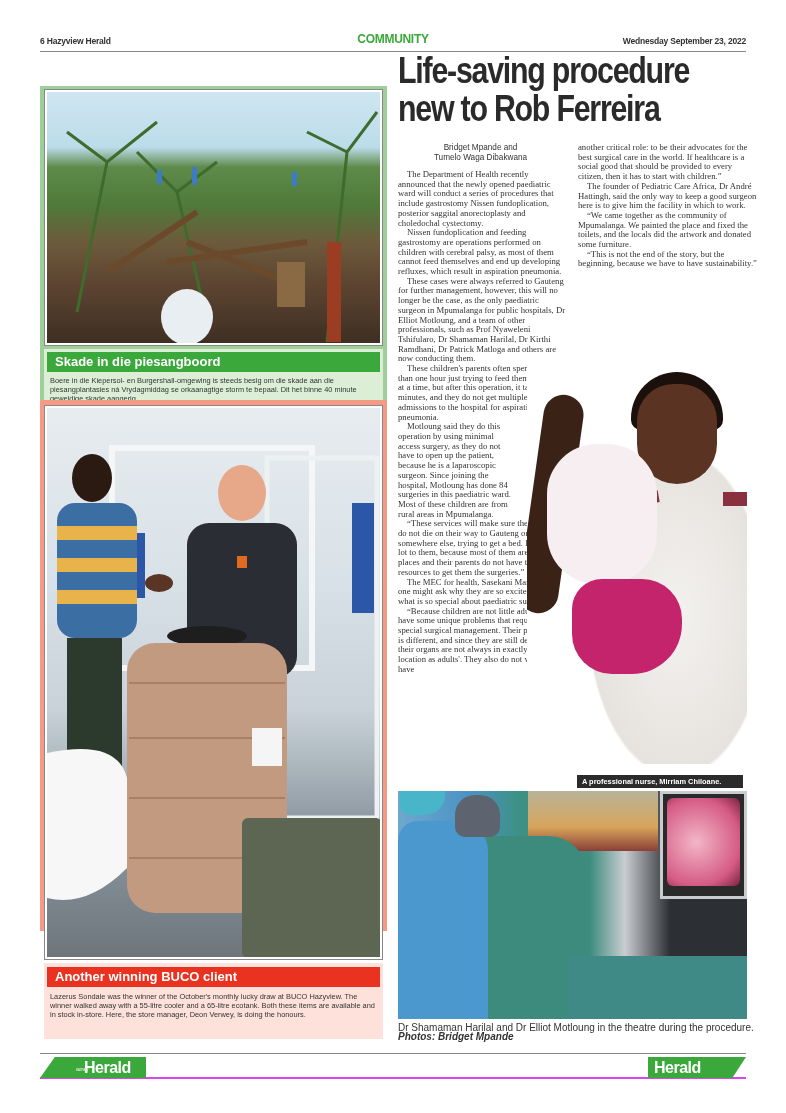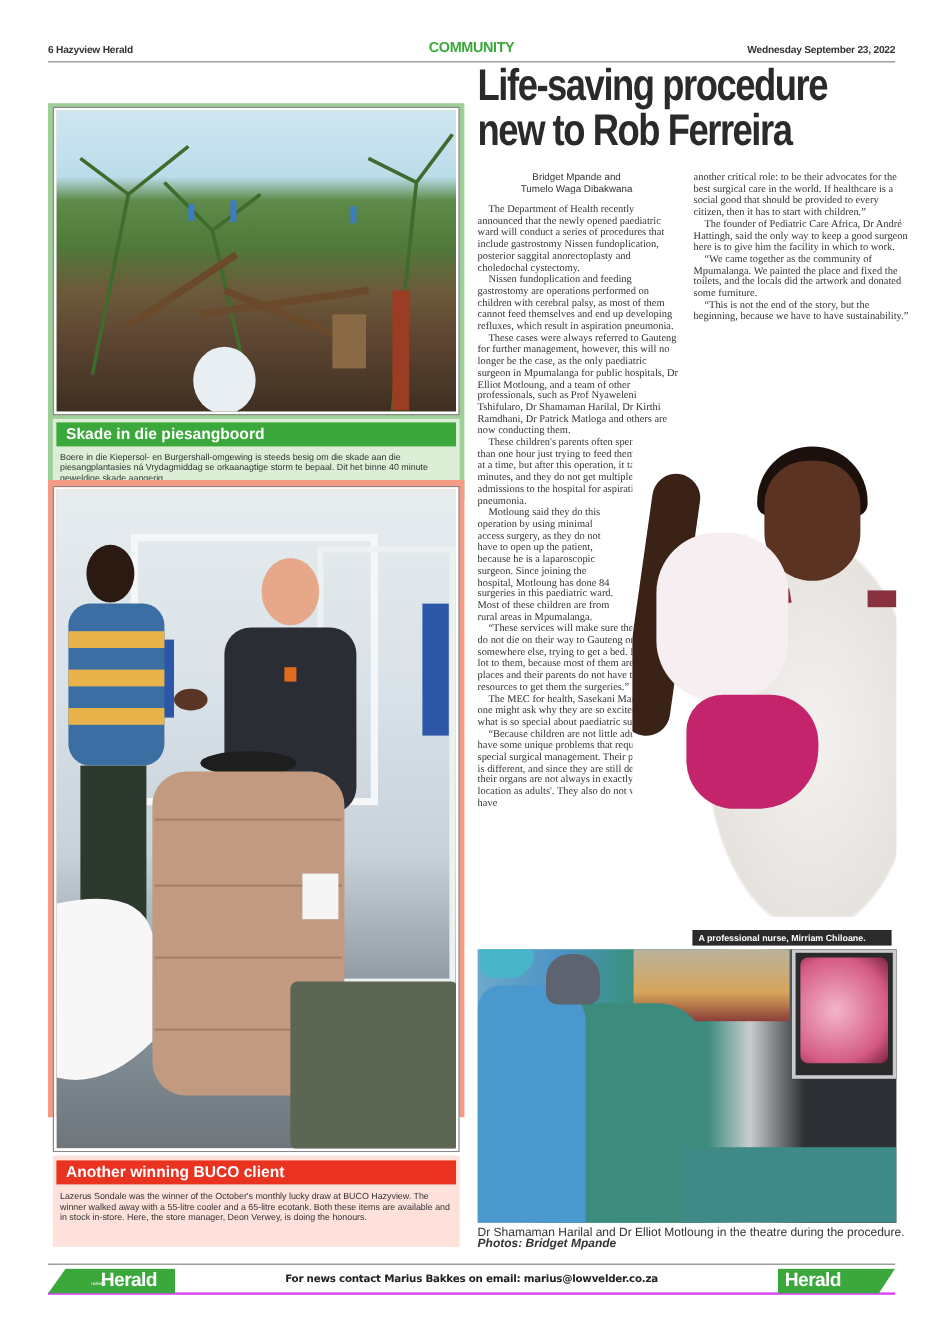--- a/index.html
+++ b/index.html
@@ -209,17 +209,16 @@
   <div>Dr Shamaman Harilal and Dr Elliot Motloung in the theatre during the procedure.</div>
   <div class="credit">Photos: Bridget Mpande</div>
 </div>
 
 <div class="rule-bot"></div>
 <div class="footer">
   <div class="logo left">
     <span class="tiny" style="left:36px;top:3px">HAZYVIEW</span>
     <span>Herald</span>
   </div>
-  <div class="contact">For news contact Marius Bakkes on email: marius@lowvelder.co.za</div>
   <div class="logo right">
     <span>Herald</span>
   </div>
 </div>
 
 </body></html>

